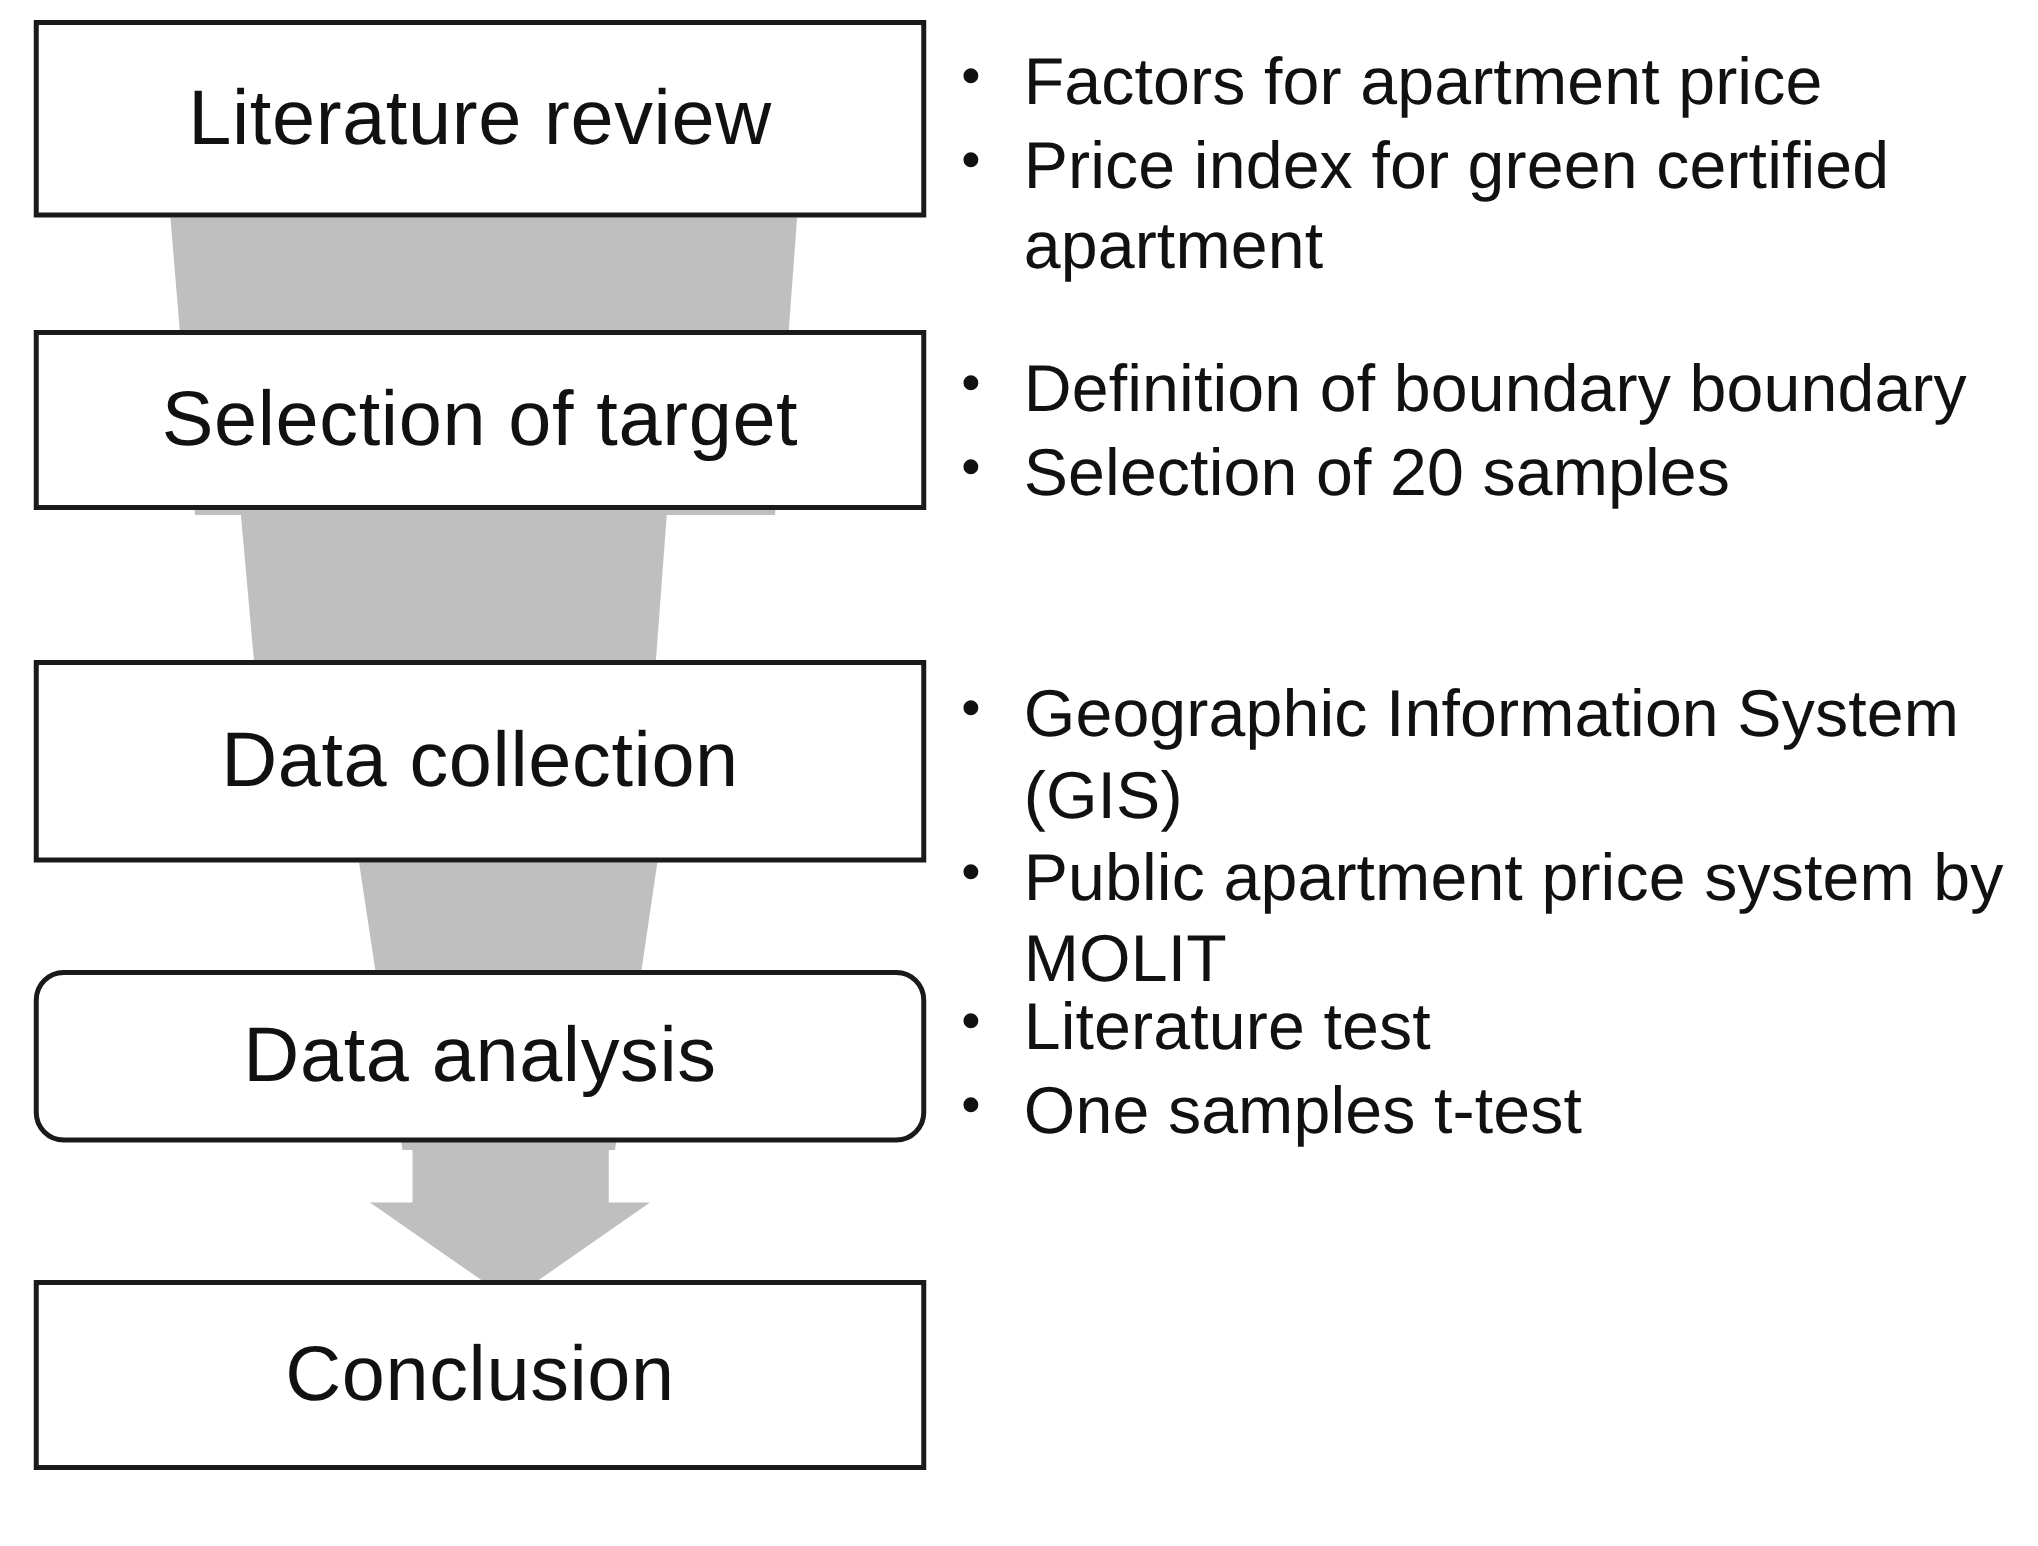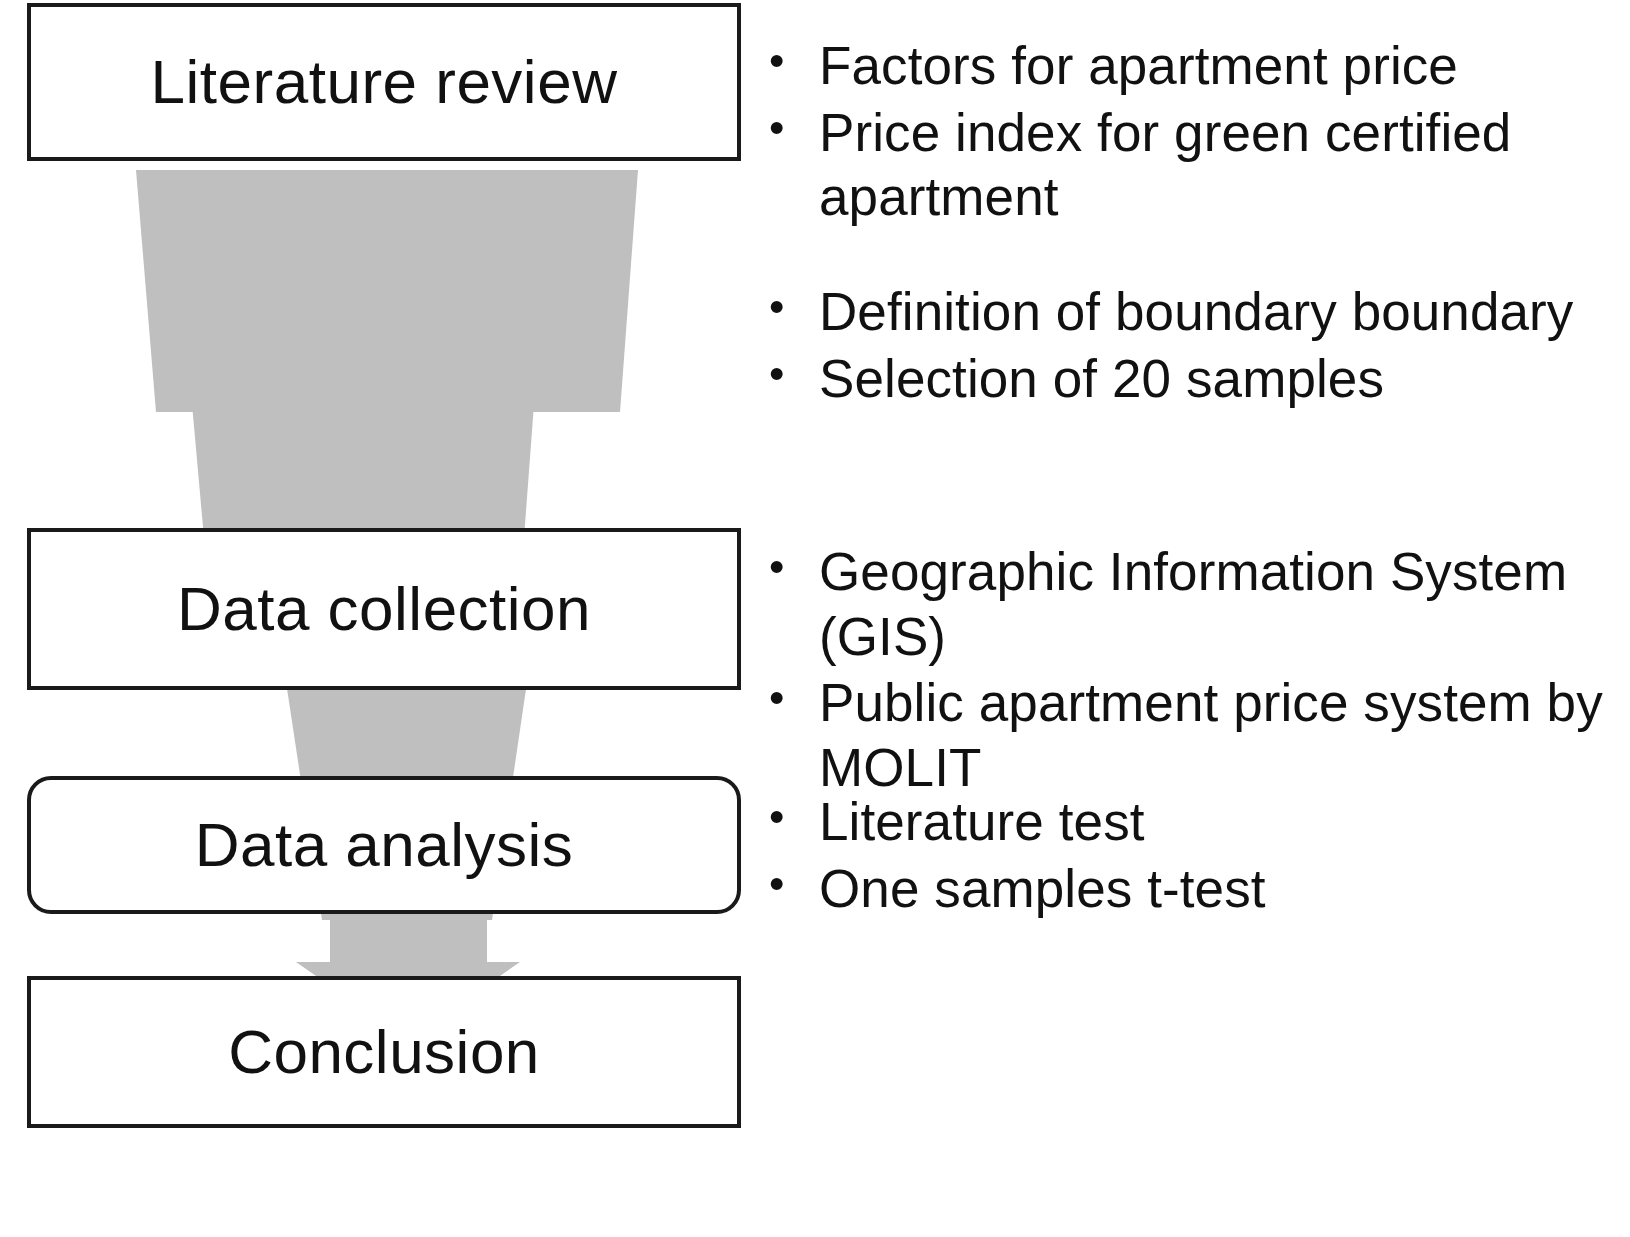--- a/index.html
+++ b/index.html
@@ -41,25 +41,25 @@
   }
   .step-label {
     font-size: 62px;
     line-height: 1.05;
     color: #111111;
     letter-spacing: 0.5px;
     white-space: nowrap;
     font-weight: 400;
   }
 
-  #box-literature-review { left: 27px;  top: 3px;   width: 714px; height: 158px; }
+  #box-literature-review { left: 27px;  top: 16px;   width: 714px; height: 158px; }
   #box-selection-target  { left: 27px;  top: 264px;  width: 714px; height: 144px; }
   #box-data-collection   { left: 27px;  top: 528px;  width: 714px; height: 162px; }
   #box-data-analysis     { left: 27px;  top: 776px;  width: 714px; height: 138px; border-radius: 24px; }
-  #box-conclusion        { left: 27px;  top: 976px; width: 714px; height: 152px; }
+  #box-conclusion        { left: 27px;  top: 1024px; width: 714px; height: 152px; }
 
   
   .note-group {
     position: absolute;
     z-index: 2;
     width: 840px;
     left: 763px;
   }
   #notes-literature-review { top: 34px; }
   #notes-selection-target  { top: 280px; }
@@ -102,20 +102,23 @@
 
     <polygon fill="#bfbfbf" points="283,662 530,662 492,920 322,920"></polygon>
 
     <polygon fill="#bfbfbf" points="330,912 487,912 487,962 520,962 408,1040 296,962 330,962"></polygon>
   </svg>
 
   <div class="step-box" id="box-literature-review">
     <span class="step-label">Literature  review</span>
   </div>
 
+  <div class="step-box" id="box-selection-target">
+    <span class="step-label">Selection  of target</span>
+  </div>
 
   <div class="step-box" id="box-data-collection">
     <span class="step-label">Data collection</span>
   </div>
 
   <div class="step-box" id="box-data-analysis">
     <span class="step-label">Data analysis</span>
   </div>
 
   <div class="step-box" id="box-conclusion">

